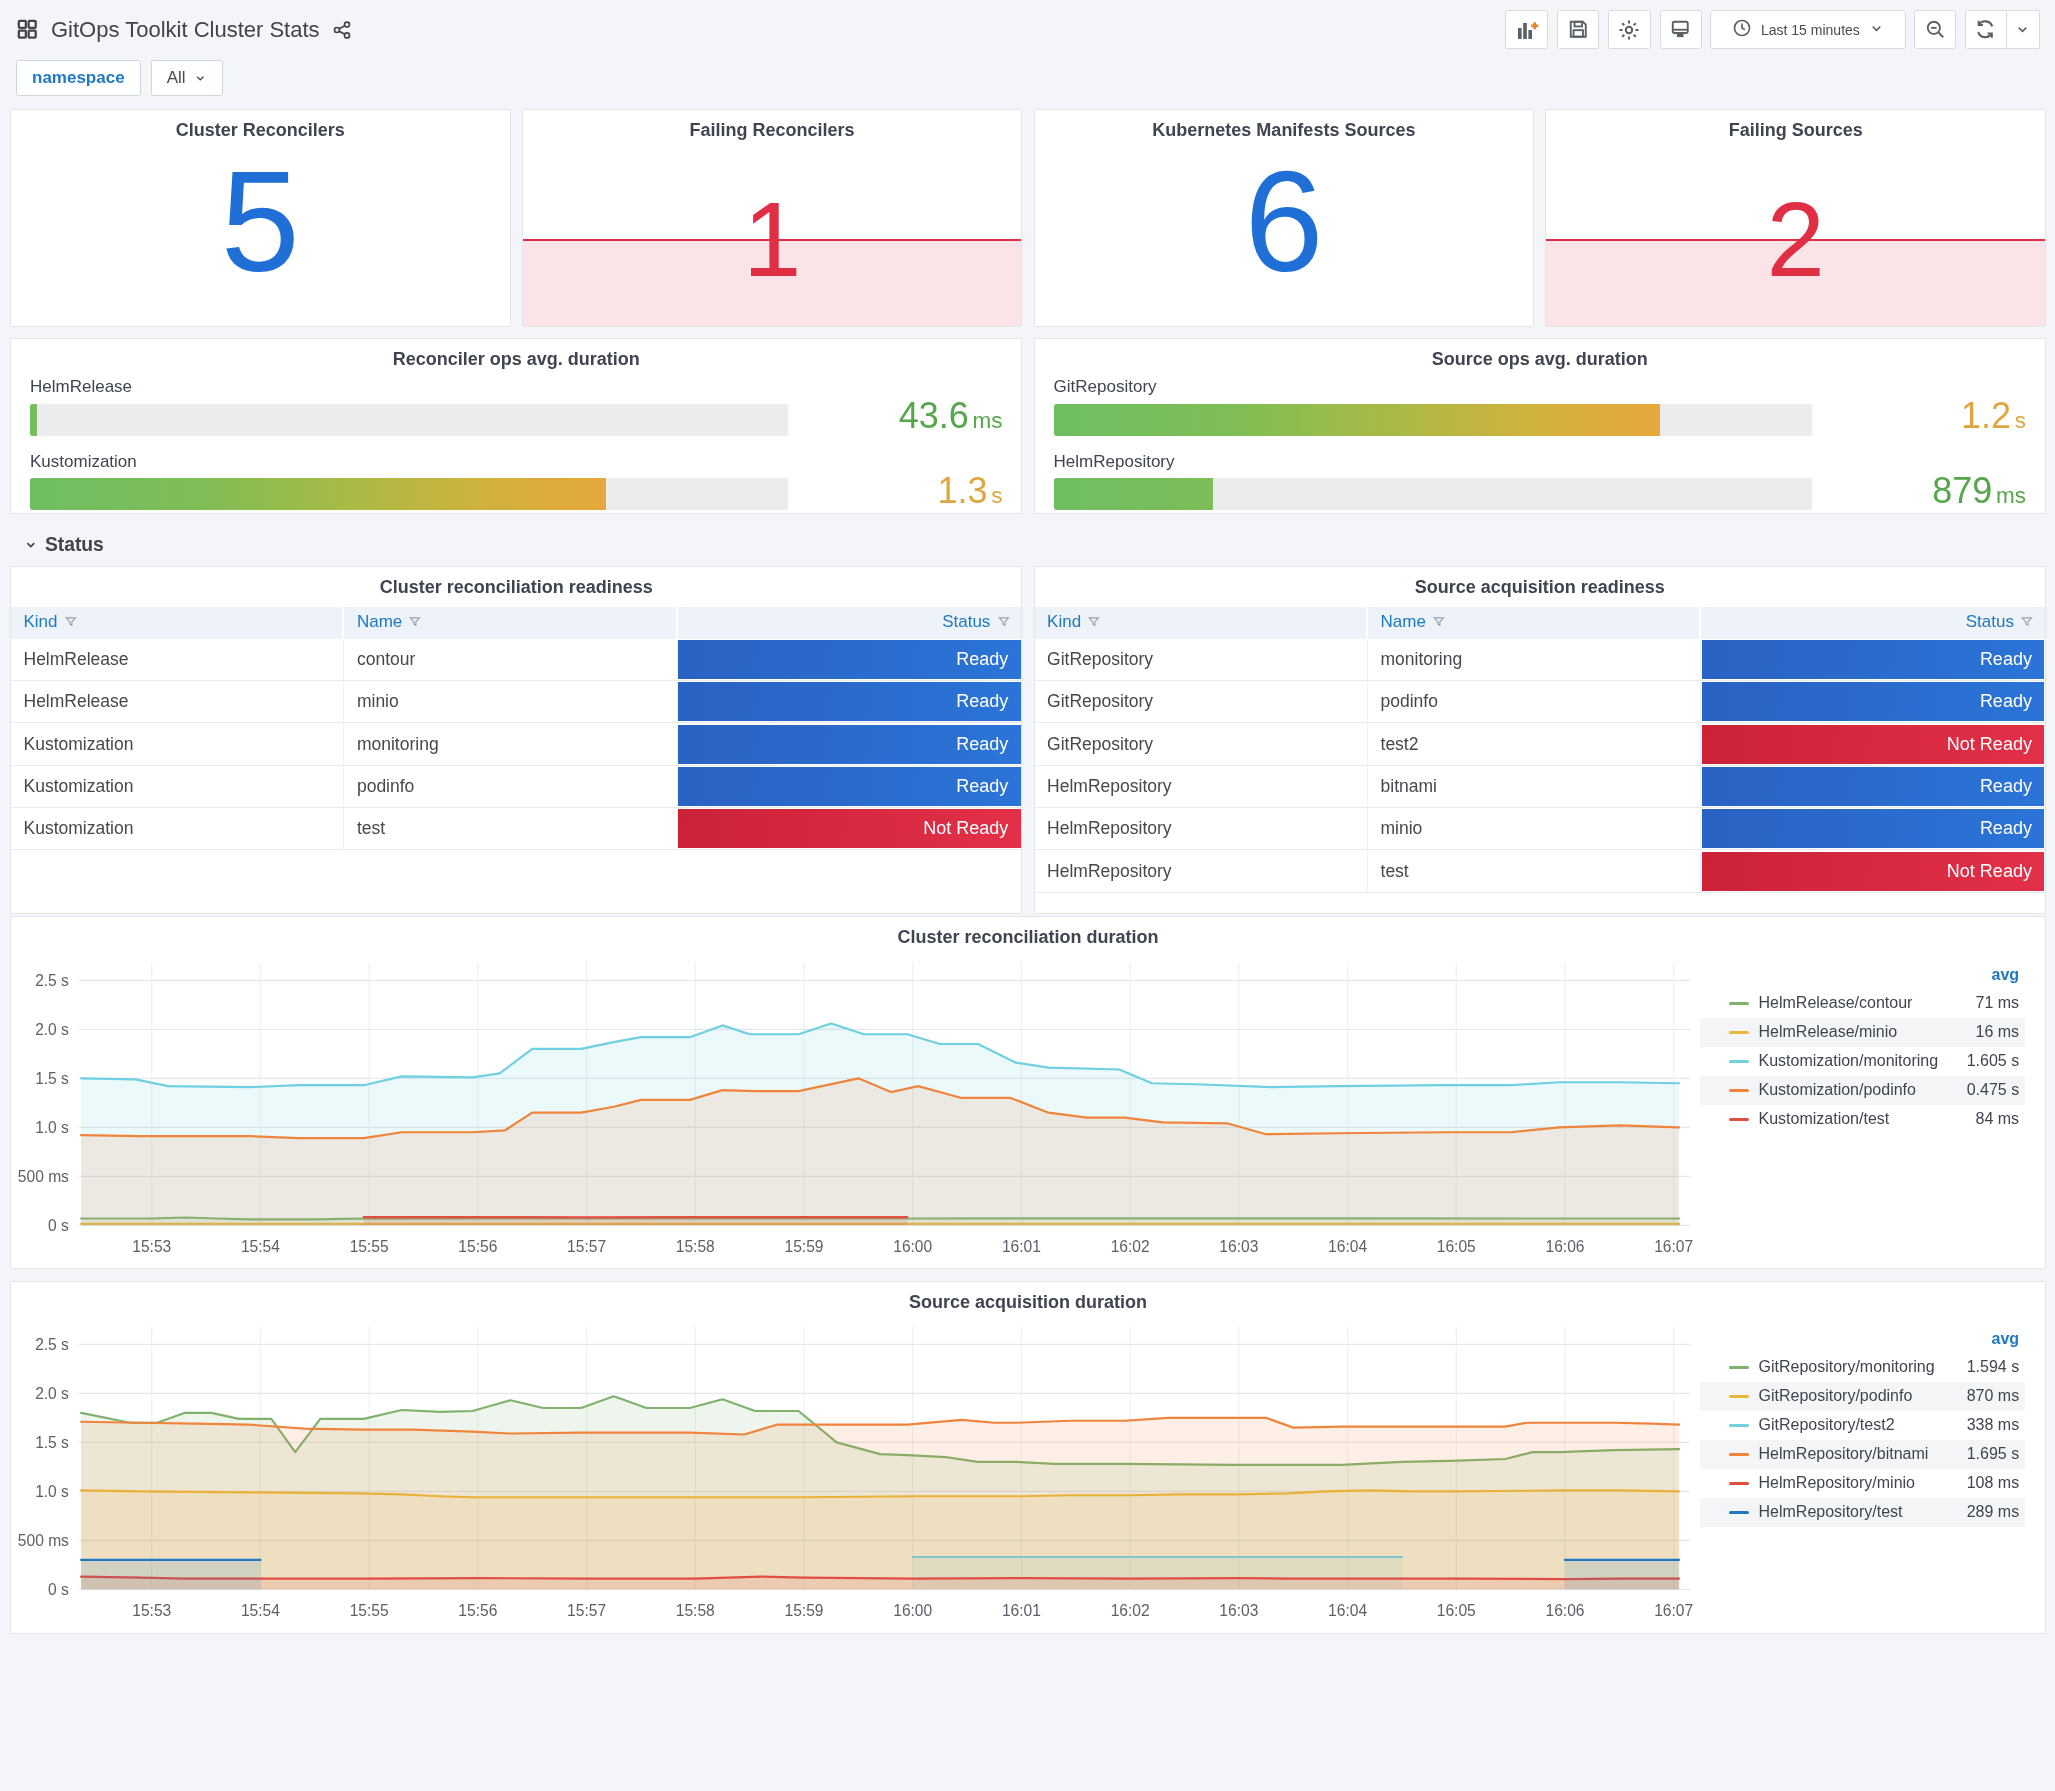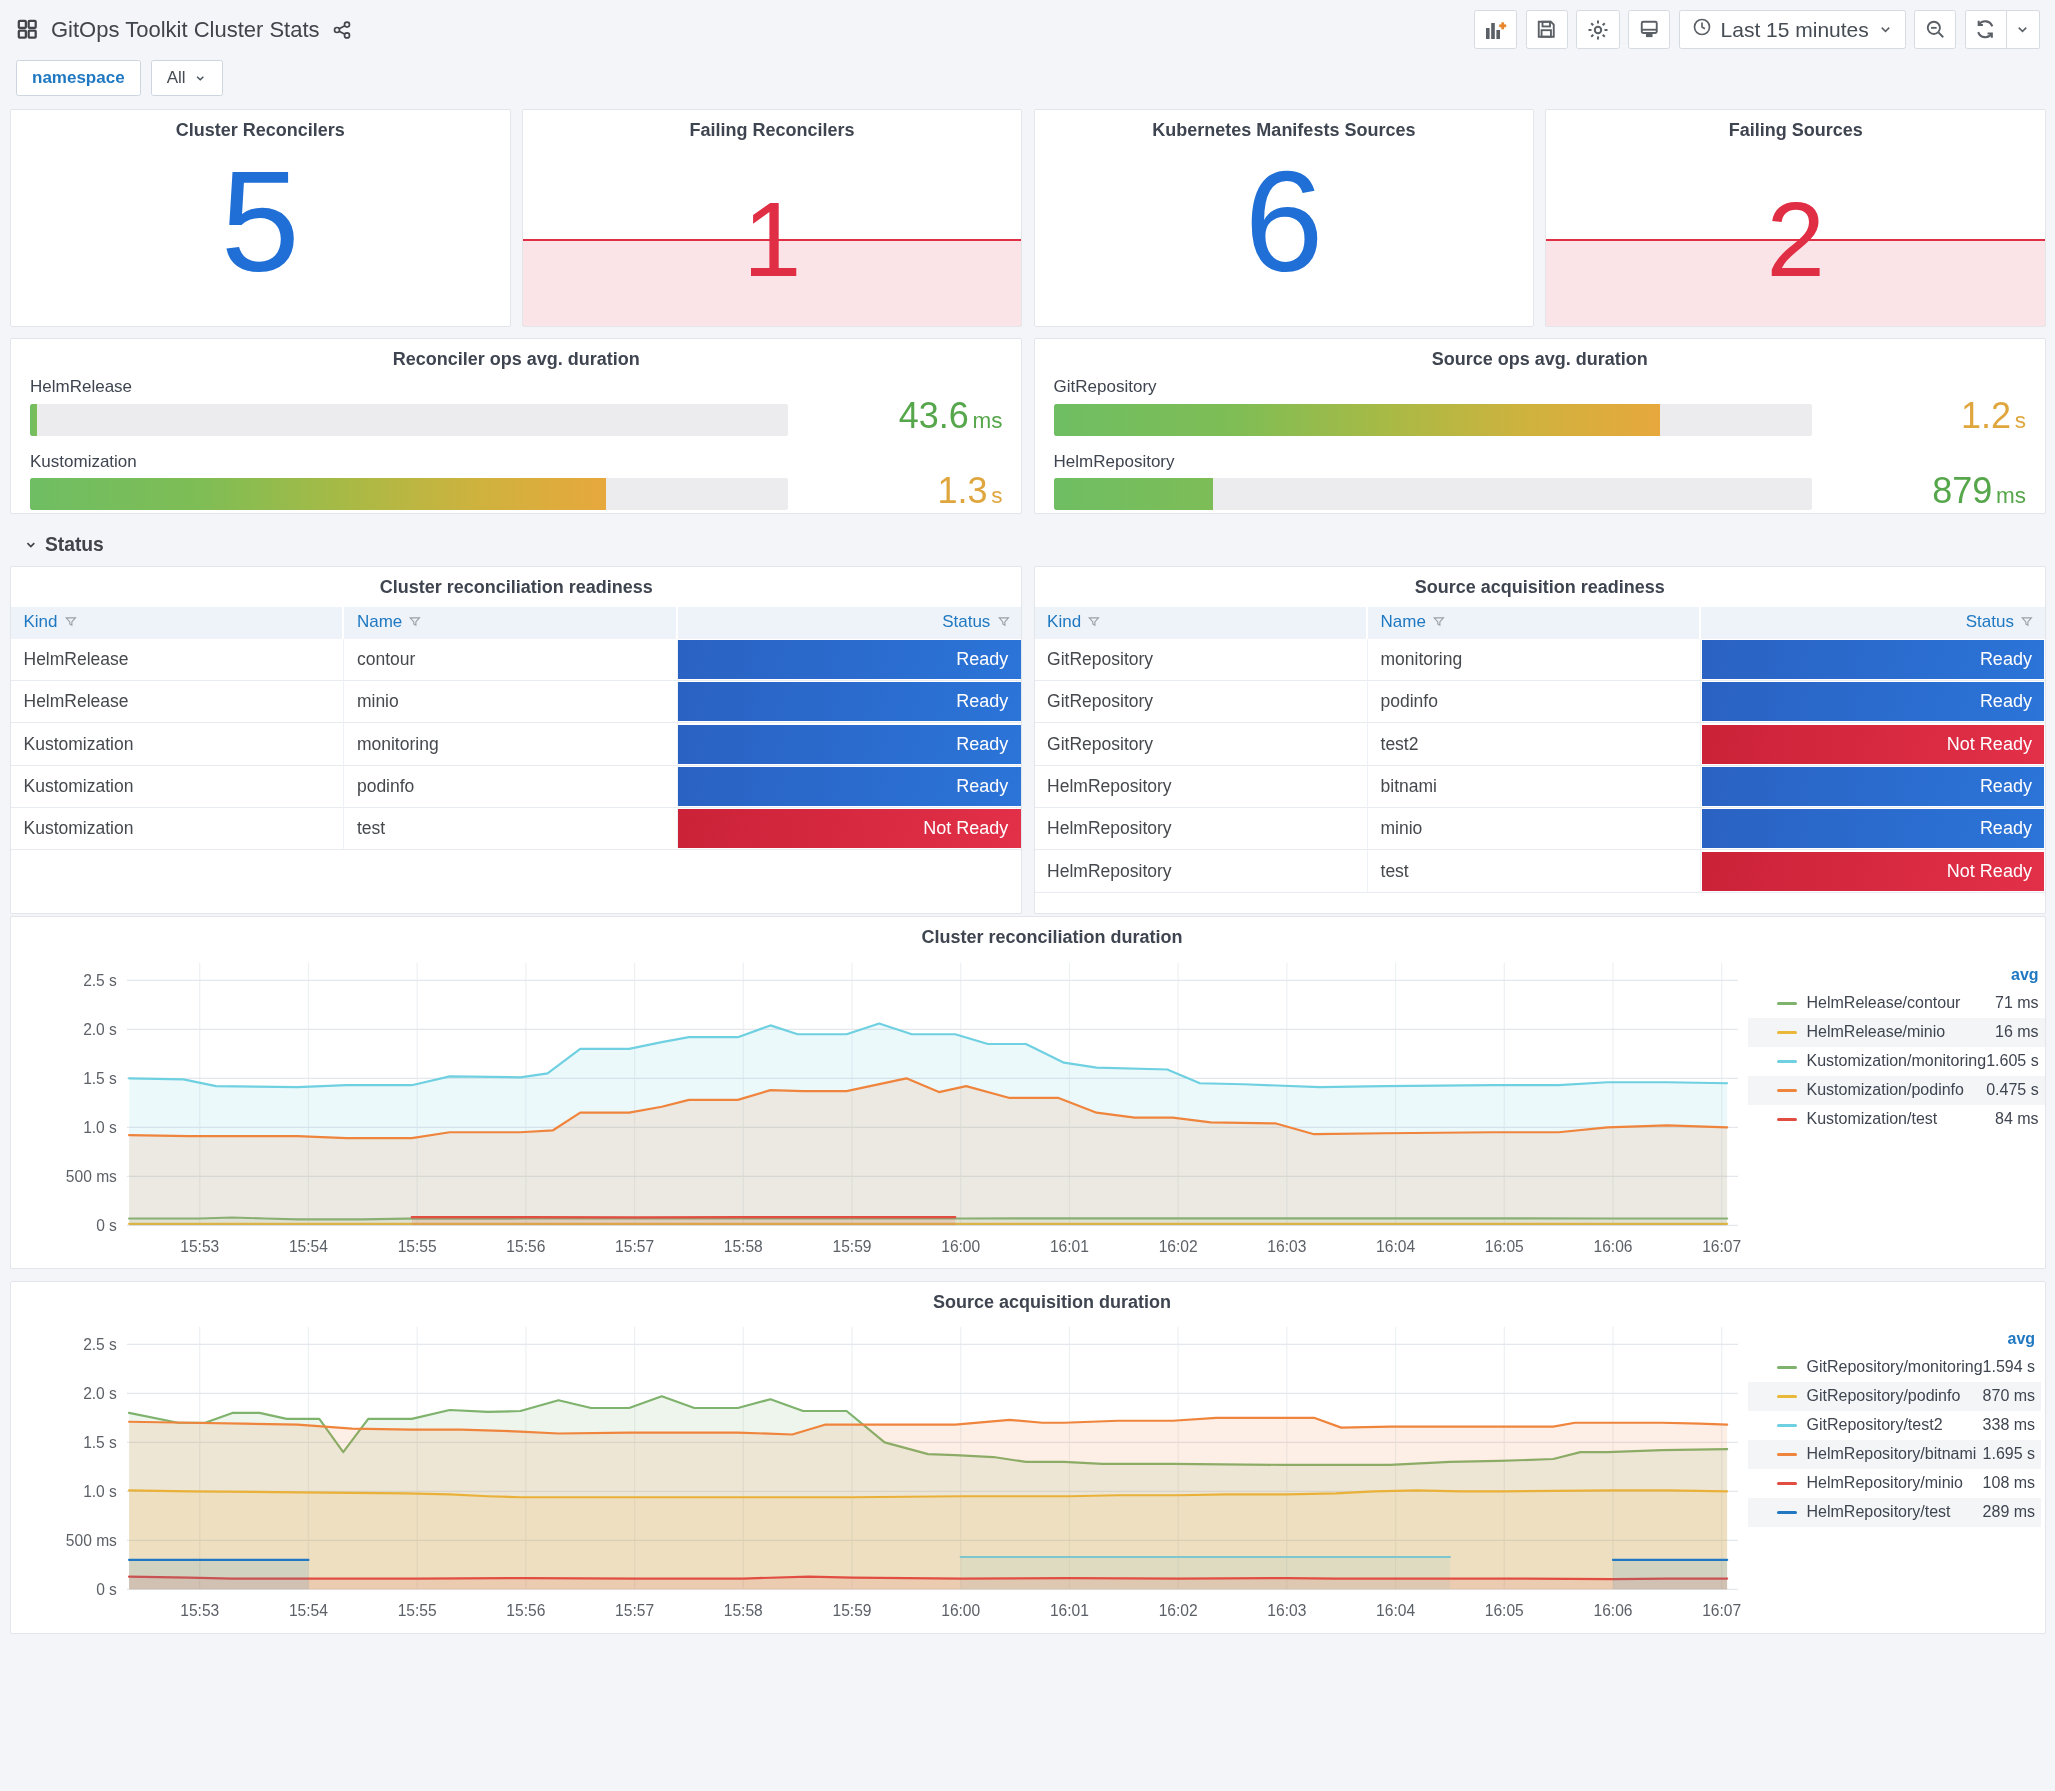--- a/index.html
+++ b/index.html
@@ -8,21 +8,21 @@
 
   
   .navbar { display:flex; align-items:center; justify-content:space-between; padding:10px 16px 5px; }
   .nav-left { display:flex; align-items:center; gap:12.5px; }
   .dash-title { font-size:22px; font-weight:500; color:#41444b; }
   .icon-btn svg, .nav-left svg { display:block; }
   .nav-right { display:flex; gap:8.7px; align-items:center; }
   .tool-btn { height:39px; min-width:40px; background:#fff; border:0.6px solid #d5dbe1;
     border-radius:2.5px; display:flex; align-items:center; justify-content:center;
     color:#5a6066; cursor:pointer; padding:0 8.7px; }
-  .time-btn { gap:8.7px; font-size:21px; color:#464c54; padding:0 12px; }
+  .time-btn { gap:8.7px; font-size:14px; color:#464c54; padding:0 21px; }
   .split { display:flex; }
   .split .tool-btn:first-child { border-top-right-radius:0; border-bottom-right-radius:0; }
   .split .tool-btn:last-child { border-left:none; border-top-left-radius:0; border-bottom-left-radius:0; min-width:32px; }
 
   
   .filter-row { display:flex; gap:10px; padding:6.2px 16px 12.5px; }
   .chip { height:36px; background:#fff; border:0.6px solid #cdd6df; border-radius:2.5px;
     display:flex; align-items:center; padding:0 15px; font-size:17px; cursor:pointer; }
   .chip.ns { color:#1f78c1; font-weight:700; }
   .chip.val { color:#464c54; gap:8.7px; }
@@ -70,21 +70,21 @@
   table.readiness td { height:42px; font-size:17.5px; color:#45484d; padding-left:12.5px;
     border-bottom:0.6px solid #e8ecf1; border-right:0.6px solid #eef1f5; background:#fff; }
   table.readiness td.status { padding:1.2px 0.6px; border-right:none; }
   .pill { height:100%; min-height:39px; display:flex; align-items:center; justify-content:flex-end;
     padding-right:12.5px; color:#fff; font-size:18px; }
   .pill.ready { background:linear-gradient(100deg,#2a62c2,#2b74d8); }
   .pill.notready { background:linear-gradient(100deg,#cb2238,#e23048); }
   .funnel { display:inline-block; vertical-align:-1.9px; margin-left:6.2px; }
 
   
-  .chart-panel { height:353px; margin-bottom:11.2px;padding-left:48px; }
+  .chart-panel { height:353px; margin-bottom:11.2px; }
   .chart-body { display:flex; height:315px; padding:1.2px 3.7px 1.2px 2.5px; }
   .plot { flex:1; height:100%; }
   .legend { width:342px; padding:16px 16px 0 0; font-size:16px; color:#3f4550; }
   .legend-hdr { text-align:right; color:#1f78c1; font-weight:700; padding:0 6.2px 5px 0; font-size:16px; }
   .legend-row { display:flex; align-items:center; height:29px; padding:0 6.2px 0 29px; cursor:pointer; }
   .legend-row:nth-child(odd) { background:transparent; }
   .legend-row.alt { background:#f3f5f7; }
   .swatch { width:20px; height:3.1px; border-radius:1.9px; margin-right:10px; flex:none; }
   .l-name { flex:1; white-space:nowrap; }
   .l-val { text-align:right; white-space:nowrap; }

